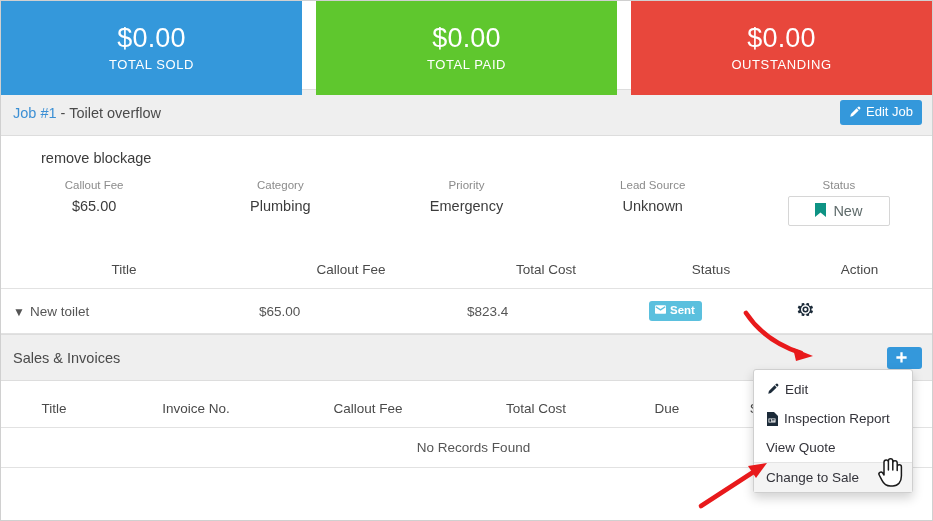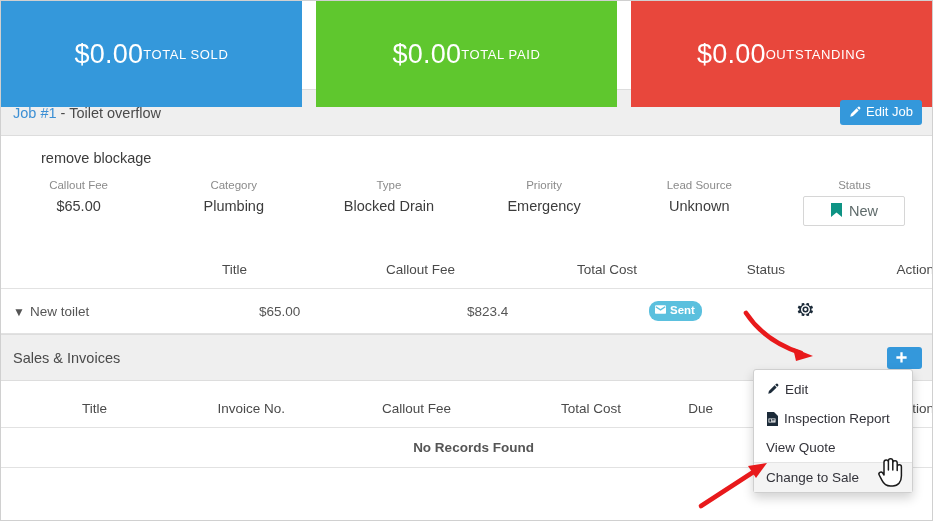--- a/index.html
+++ b/index.html
@@ -23,25 +23,25 @@
 
   
   .stats {
     display: flex;
     height: 88px;
     background: #ffffff;
   }
   .stat {
     flex: 1 1 0;
     display: flex;
-    flex-direction: row;
+    flex-direction: column;
     align-items: center;
     justify-content: center;
     color: #ffffff;
-    height: 106px;
+    height: 94px;
   }
   .stat + .stat { margin-left: 14px; }
   .stat-amount {
     font-size: 27px;
     line-height: 32px;
     font-weight: 400;
     letter-spacing: .2px;
   }
   .stat-label {
     font-size: 13px;
@@ -147,21 +147,21 @@
   
   table.grid {
     width: 100%;
     border-collapse: collapse;
     table-layout: fixed;
   }
   table.grid th {
     font-size: 13.5px;
     font-weight: 400;
     color: #4a4a4a;
-    text-align: right;
+    text-align: center;
     padding: 20px 0 11px 0;
     border-bottom: 1px solid #e2e2e2;
   }
   table.grid td {
     font-size: 13.5px;
     color: #555555;
     padding: 12px 0 12px 12px;
     border-bottom: 1px solid #e2e2e2;
   }
   .cell-pad { padding-left: 12px; }
@@ -172,40 +172,39 @@
     color: #555;
     font-size: 12px;
   }
 
   .badge {
     display: inline-flex;
     align-items: center;
     gap: 4px;
     background: #5bc0de;
     color: #ffffff;
-    border-radius: 9px;
+    border-radius: 3px;
     font-size: 11.5px;
     padding: 3px 7px 4px 6px;
     line-height: 13px;
     font-weight: bold;
     cursor: pointer;
   }
 
   .gear {
     cursor: pointer;
     display: inline-block;
   }
 
   .empty-row td {
     text-align: center;
     color: #555555;
     font-size: 13.5px;
     padding: 18px 0 20px 0;
     border-bottom: none;
-    font-weight: bold;
   }
 
   
   .dropdown {
     position: absolute;
     left: 752px;
     top: 368px;
     width: 158px;
     background: #ffffff;
     border: 1px solid #cfcfcf;
@@ -288,24 +287,20 @@
   <div class="job-desc">remove blockage</div>
 
   <div class="details">
     <div class="detail-col">
       <div class="detail-label">Callout Fee</div>
       <div class="detail-value">$65.00</div>
     </div>
     <div class="detail-col">
       <div class="detail-label">Category</div>
       <div class="detail-value">Plumbing</div>
-    </div>
-    <div class="detail-col">
-      <div class="detail-label">Type</div>
-      <div class="detail-value">Blocked Drain</div>
     </div>
     <div class="detail-col">
       <div class="detail-label">Priority</div>
       <div class="detail-value">Emergency</div>
     </div>
     <div class="detail-col">
       <div class="detail-label">Lead Source</div>
       <div class="detail-value">Unknown</div>
     </div>
     <div class="detail-col">

